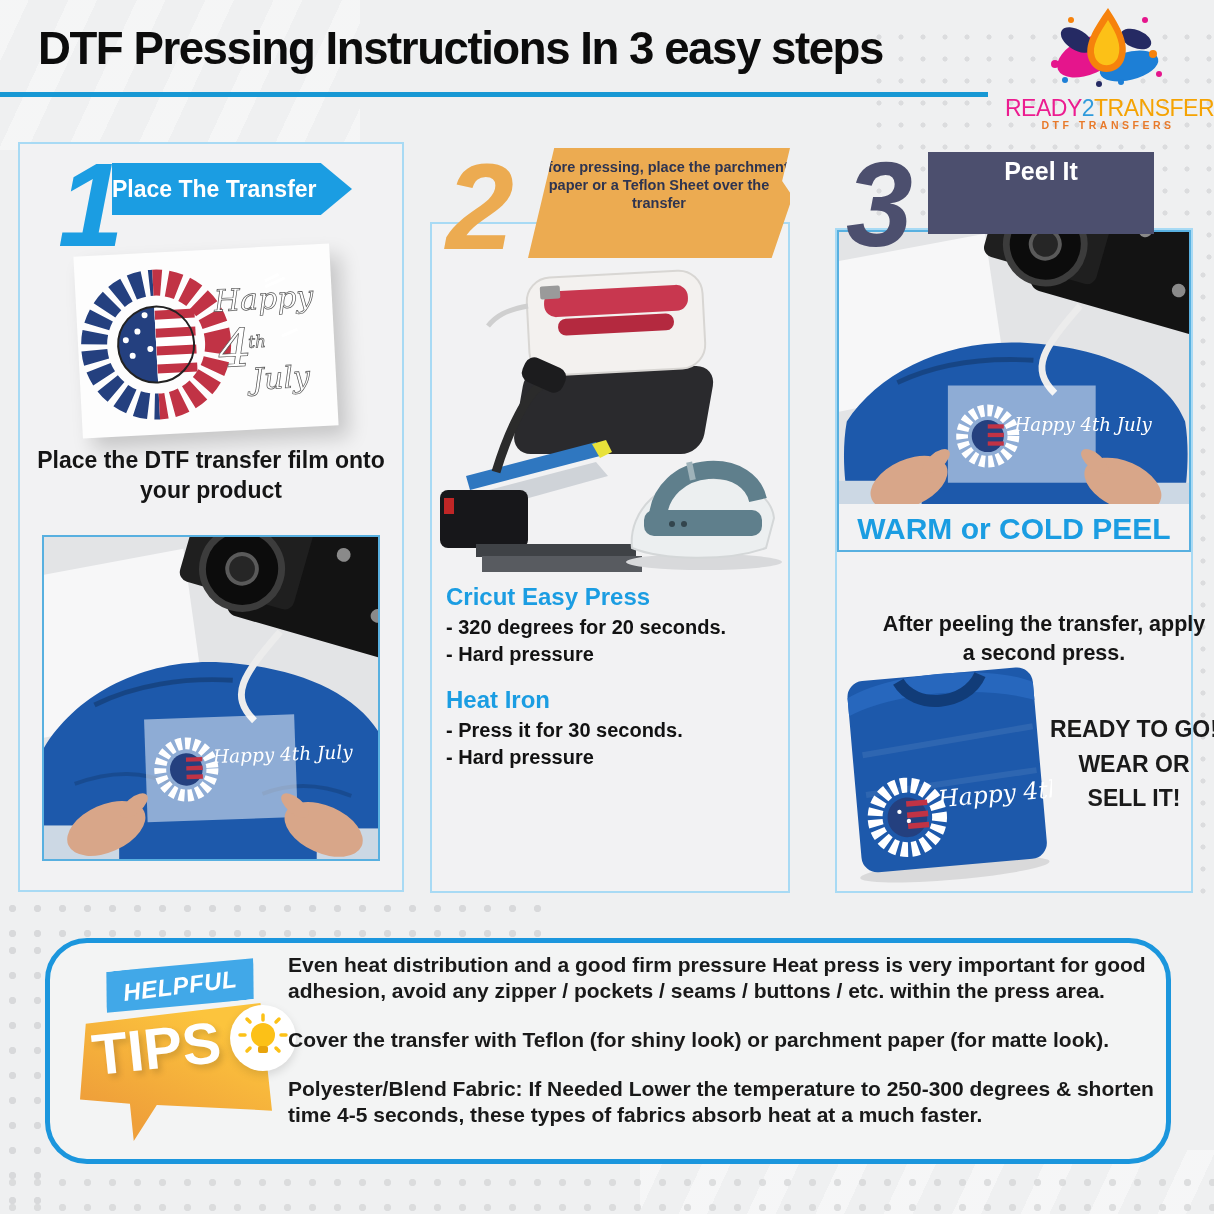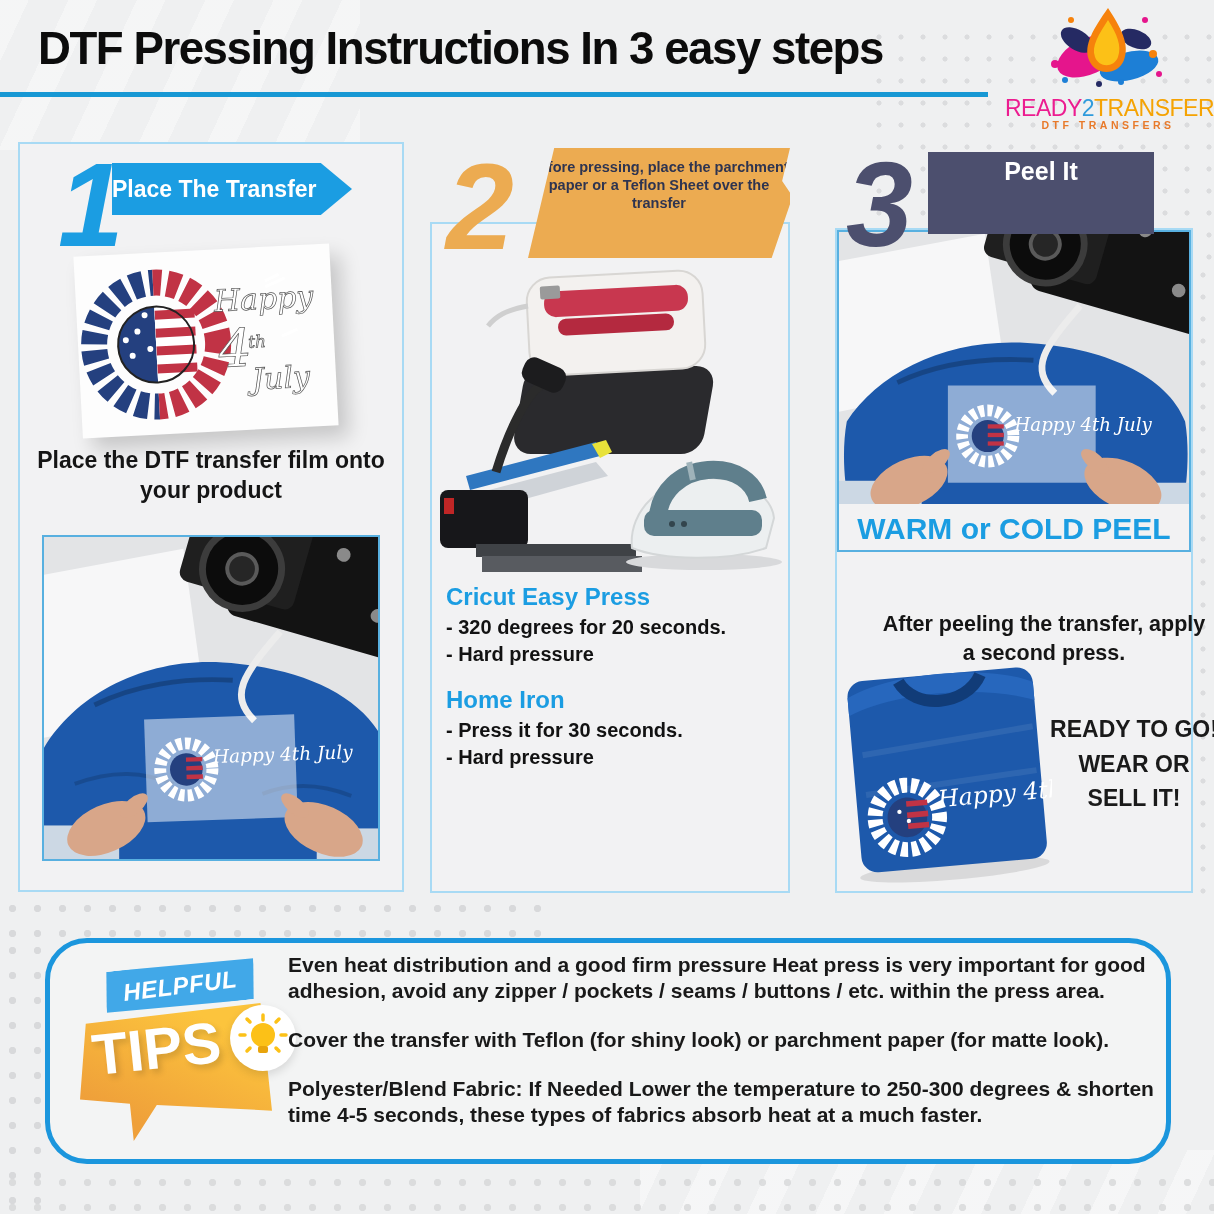--- a/index.html
+++ b/index.html
@@ -215,21 +215,21 @@
     </g>
   </svg>
 
   <div class="abs" style="left:446px;top:583px;width:336px;z-index:3;">
     <div class="method">
       <h4>Cricut Easy Press</h4>
       <p>- 320 degrees for 20 seconds.</p>
       <p>- Hard pressure</p>
     </div>
     <div class="method">
-      <h4>Home Iron</h4>
+      <h4>Heat Iron</h4>
       <p>- Press it for 30 seconds.</p>
       <p>- Hard pressure</p>
     </div>
   </div>
 
   <div class="panel" style="left:835px;top:228px;width:358px;height:665px;"></div>
   <div class="numeral" style="left:846px;top:144px;font-size:120px;color:#4c4f6e;">3</div>
   <div class="banner banner3" style="left:928px;top:152px;width:226px;height:82px;">
     <div>Peel It</div>
   </div>

